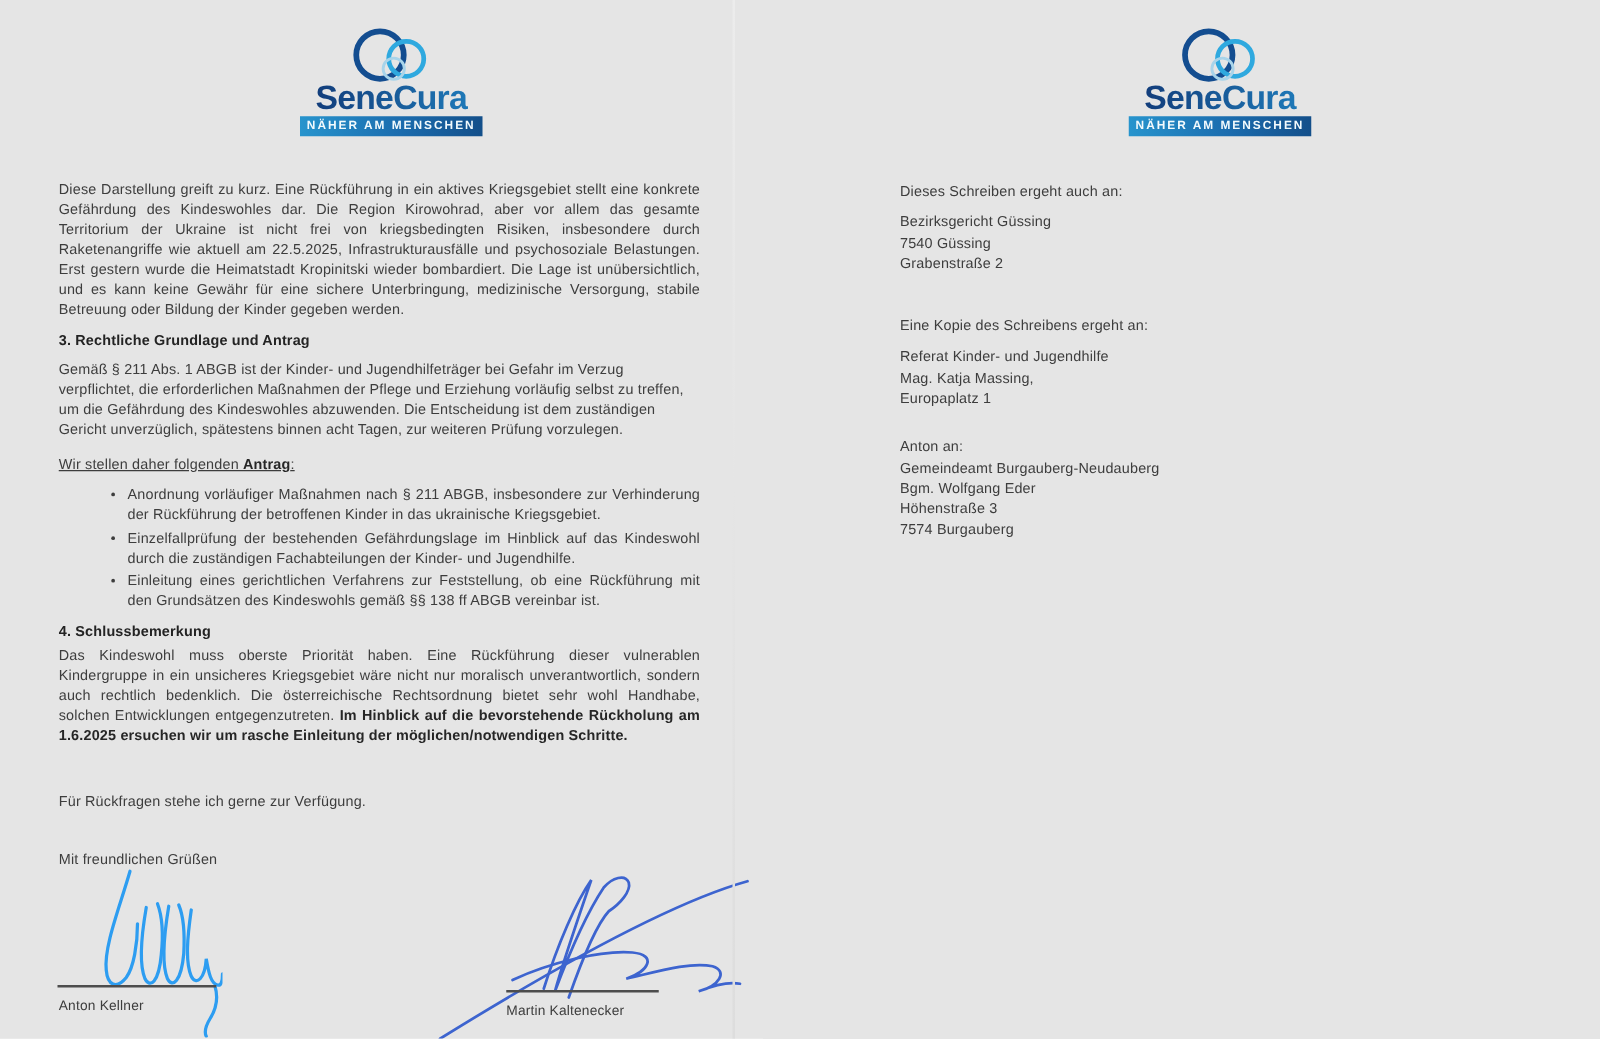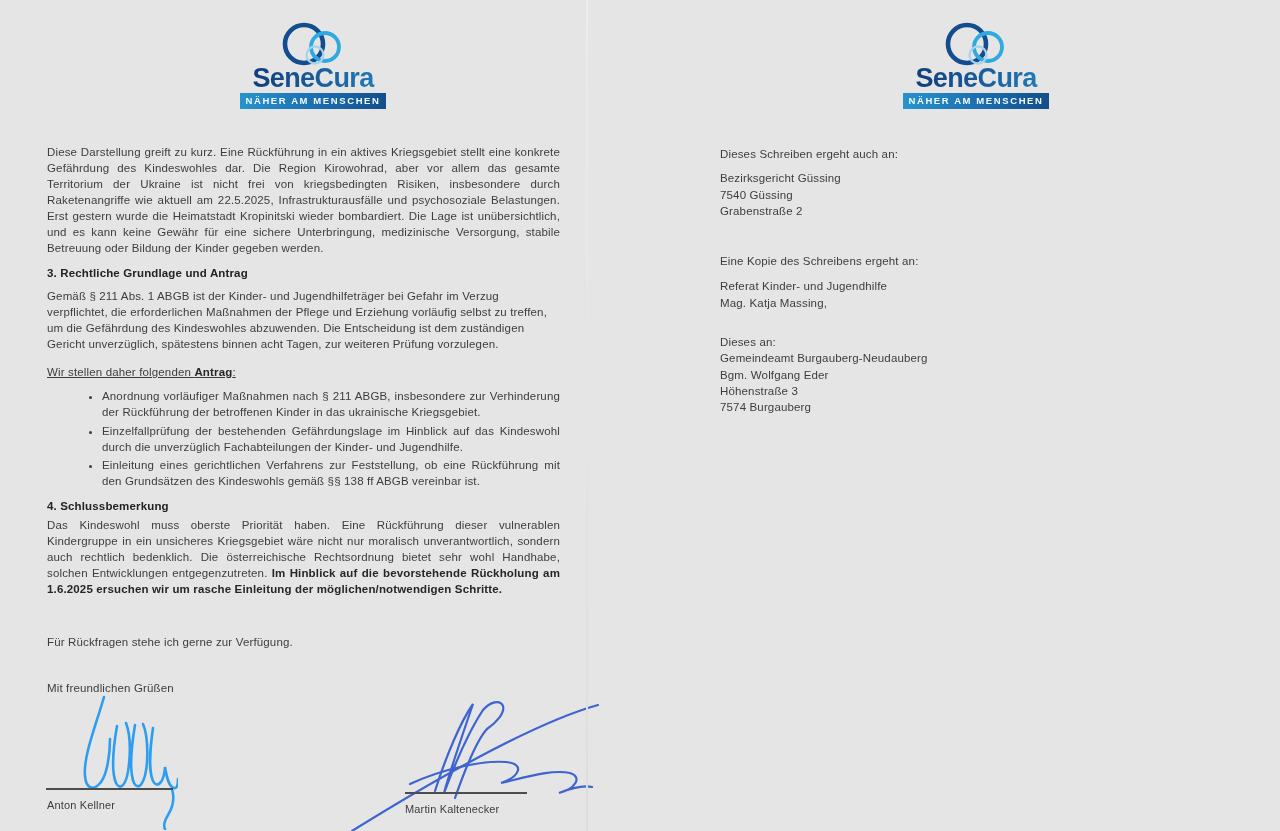--- a/index.html
+++ b/index.html
@@ -93,21 +93,21 @@
     <div class="doc-text left-text">
       <p class="just">Diese Darstellung greift zu kurz. Eine Rückführung in ein aktives Kriegsgebiet stellt eine konkrete Gefährdung des Kindeswohles dar. Die Region Kirowohrad, aber vor allem das gesamte Territorium der Ukraine ist nicht frei von kriegsbedingten Risiken, insbesondere durch Raketenangriffe wie aktuell am 22.5.2025, Infrastrukturausfälle und psychosoziale Belastungen. Erst gestern wurde die Heimatstadt Kropinitski wieder bombardiert. Die Lage ist unübersichtlich, und es kann keine Gewähr für eine sichere Unterbringung, medizinische Versorgung, stabile Betreuung oder Bildung der Kinder gegeben werden.</p>
 
       <p class="sec-heading h3">3. Rechtliche Grundlage und Antrag</p>
       <p class="p3">Gemäß § 211 Abs. 1 ABGB ist der Kinder- und Jugendhilfeträger bei Gefahr im Verzug verpflichtet, die erforderlichen Maßnahmen der Pflege und Erziehung vorläufig selbst zu treffen, um die Gefährdung des Kindeswohles abzuwenden. Die Entscheidung ist dem zuständigen Gericht unverzüglich, spätestens binnen acht Tagen, zur weiteren Prüfung vorzulegen.</p>
 
       <p class="antrag-line"><span>Wir stellen daher folgenden </span><b>Antrag</b><span>:</span></p>
 
       <ul class="antrag-bullets">
         <li>Anordnung vorläufiger Maßnahmen nach § 211 ABGB, insbesondere zur Verhinderung der Rückführung der betroffenen Kinder in das ukrainische Kriegsgebiet.</li>
-        <li>Einzelfallprüfung der bestehenden Gefährdungslage im Hinblick auf das Kindeswohl durch die unverzüglich Fachabteilungen der Kinder- und Jugendhilfe.</li>
+        <li>Einzelfallprüfung der bestehenden Gefährdungslage im Hinblick auf das Kindeswohl durch die zuständigen Fachabteilungen der Kinder- und Jugendhilfe.</li>
         <li>Einleitung eines gerichtlichen Verfahrens zur Feststellung, ob eine Rückführung mit den Grundsätzen des Kindeswohls gemäß §§ 138 ff ABGB vereinbar ist.</li>
       </ul>
 
       <p class="sec-heading h4">4. Schlussbemerkung</p>
       <p class="just p4"><span>Das Kindeswohl muss oberste Priorität haben. Eine Rückführung dieser vulnerablen Kindergruppe in ein unsicheres Kriegsgebiet wäre nicht nur moralisch unverantwortlich, sondern auch rechtlich bedenklich. Die österreichische Rechtsordnung bietet sehr wohl Handhabe, solchen Entwicklungen entgegenzutreten. </span><b>Im Hinblick auf die bevorstehende Rückholung am 1.6.2025 ersuchen wir um rasche Einleitung der möglichen/notwendigen Schritte.</b></p>
 
       <p class="closing">Für Rückfragen stehe ich gerne zur Verfügung.</p>
       <p class="salutation">Mit freundlichen Grüßen</p>
     </div>
 
@@ -157,25 +157,26 @@
           <p>7540 Güssing</p>
           <p>Grabenstraße 2</p>
         </div>
       </div>
 
       <div class="block-2">
         <p class="addr-intro">Eine Kopie des Schreibens ergeht an:</p>
         <div class="addr-lines">
           <p>Referat Kinder- und Jugendhilfe</p>
           <p>Mag. Katja Massing,</p>
+          <p>Europaplatz 1</p>
         </div>
       </div>
 
       <div class="block-3">
-        <p class="addr-intro">Dieses an:</p>
+        <p class="addr-intro">Anton an:</p>
         <div class="addr-lines">
           <p>Gemeindeamt Burgauberg-Neudauberg</p>
           <p>Bgm. Wolfgang Eder</p>
           <p>Höhenstraße 3</p>
           <p>7574 Burgauberg</p>
         </div>
       </div>
 
     </div>
   </div>

